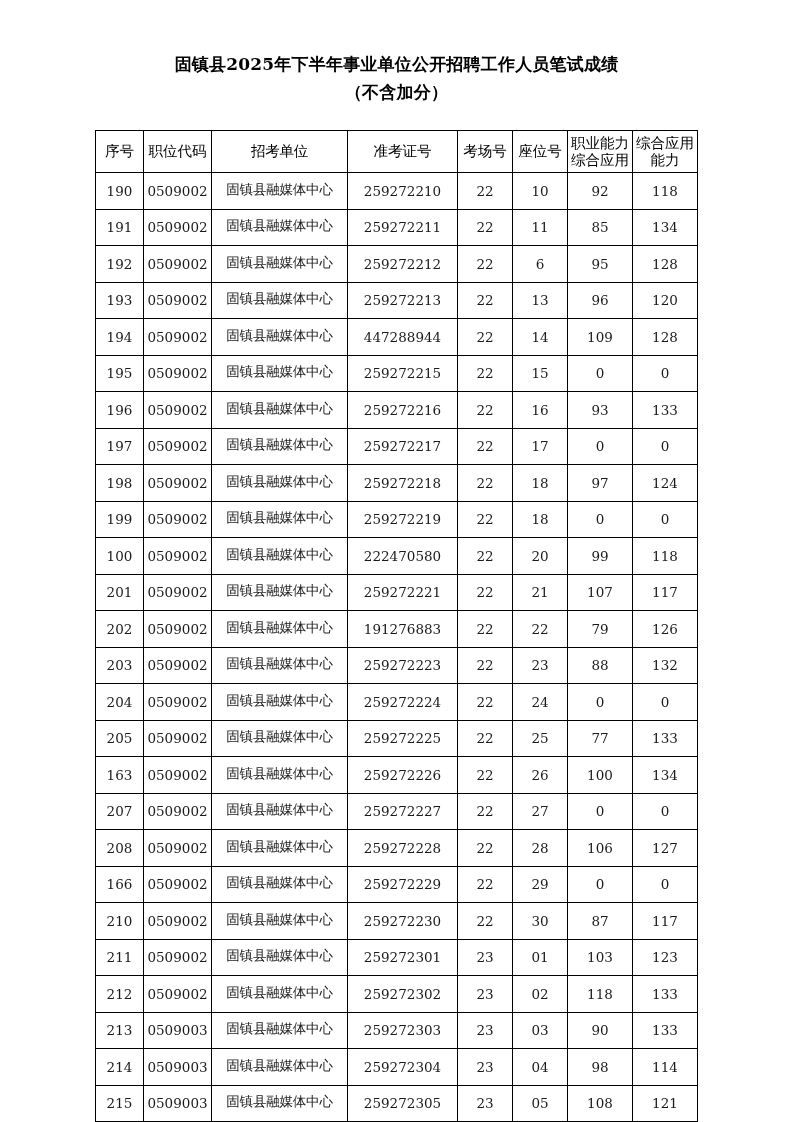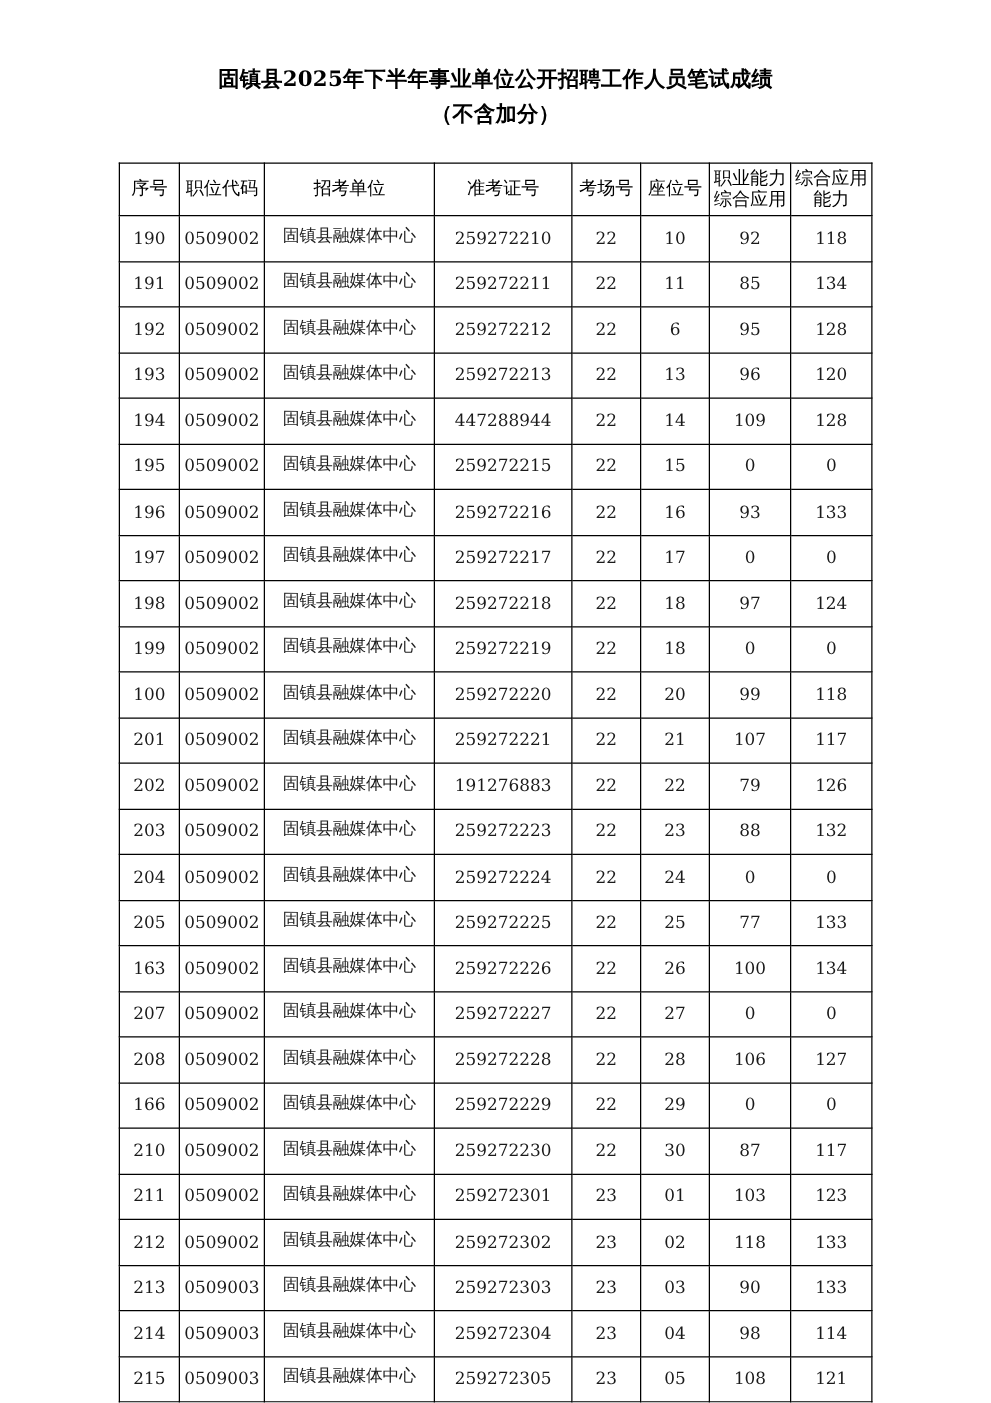--- a/index.html
+++ b/index.html
@@ -267,21 +267,21 @@
             <td class="c-ticket">259272219</td>
             <td class="c-room">22</td>
             <td class="c-seat">18</td>
             <td class="c-s1">0</td>
             <td class="c-s2">0</td>
           </tr>
           <tr>
             <td class="c-num">100</td>
             <td class="c-code">0509002</td>
             <td class="c-unit">固镇县融媒体中心</td>
-            <td class="c-ticket">259272220</td>
+            <td class="c-ticket">222470580</td>
             <td class="c-room">22</td>
             <td class="c-seat">20</td>
             <td class="c-s1">99</td>
             <td class="c-s2">118</td>
           </tr>
           <tr>
             <td class="c-num">201</td>
             <td class="c-code">0509002</td>
             <td class="c-unit">固镇县融媒体中心</td>
             <td class="c-ticket">259272221</td>

